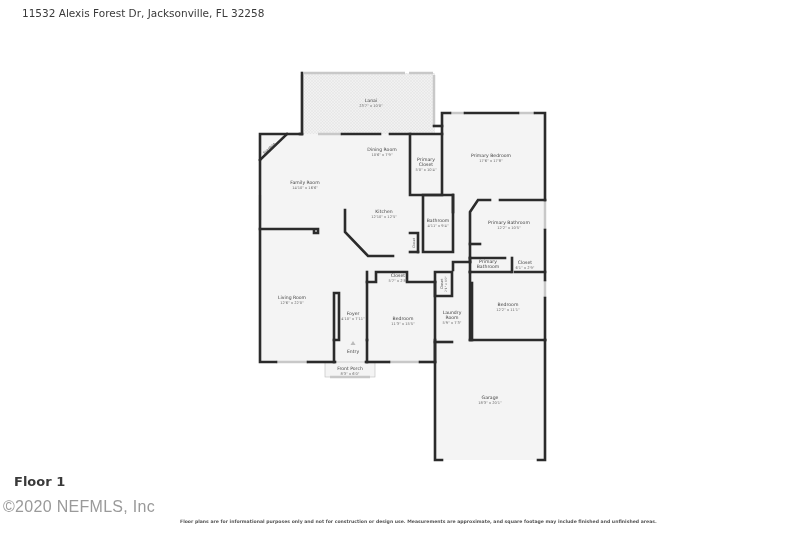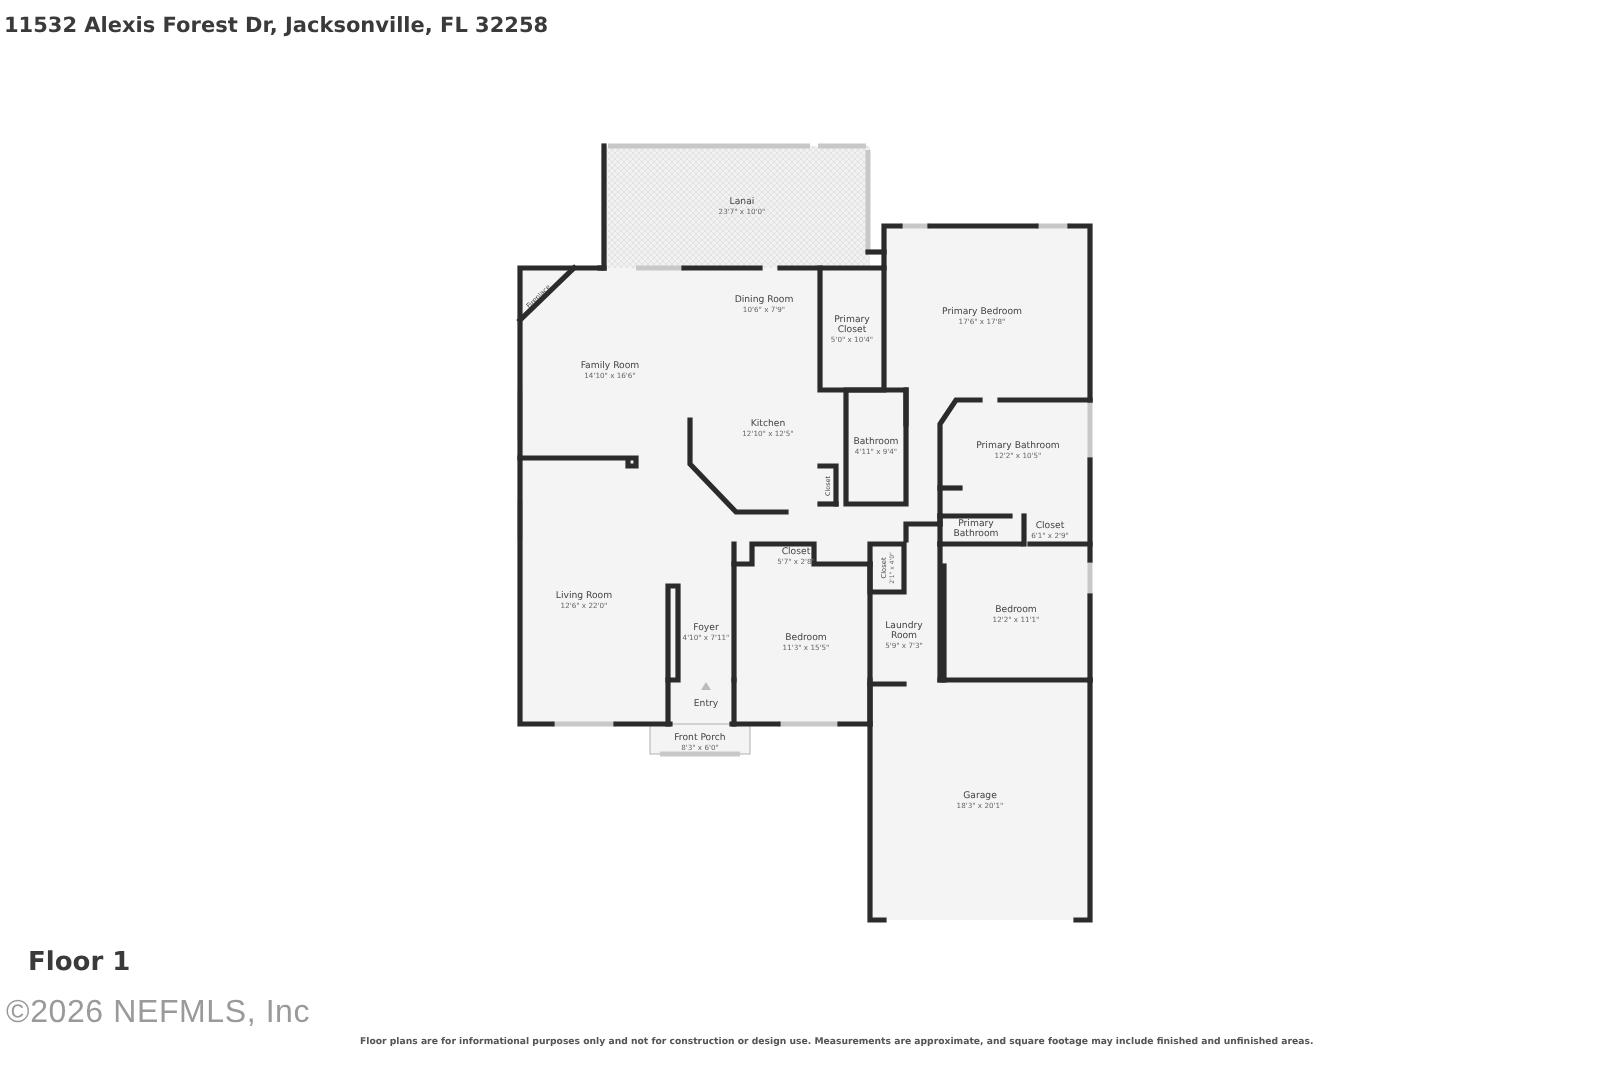--- a/index.html
+++ b/index.html
@@ -1,17 +1,17 @@
 <!DOCTYPE html>
 <html><head>
 <meta charset="utf-8">
 <style>
   html, body { margin:0; padding:0; }
   body { width:800px; height:533px; background:#ffffff; position:relative; overflow:hidden; font-family:"DejaVu Sans", sans-serif; }
-  .title { position:absolute; left:2px; top:7px; font-size:10.5px; font-weight:bold; color:#3a3a3a; letter-spacing:0; }
+  .title { position:absolute; left:22px; top:7px; font-size:10.5px; font-weight:normal; color:#3a3a3a; letter-spacing:0; }
   .floor-label { position:absolute; left:14px; top:474px; font-size:13px; font-weight:bold; color:#3a3a3a; }
   .copyright { position:absolute; left:3px; top:498px; font-family:"Liberation Sans", sans-serif; font-size:16px; color:#9a9a9a; letter-spacing:0.3px; }
   .disclaimer { position:absolute; left:180px; top:519px; font-size:4.6px; font-weight:bold; color:#555; white-space:nowrap; }
   svg.plan { position:absolute; left:0; top:0; }
   .room-name { font-family:"DejaVu Sans", sans-serif; font-size:4.6px; fill:#444; text-anchor:middle; }
   .room-dim { font-family:"DejaVu Sans", sans-serif; font-size:3.6px; fill:#666; text-anchor:middle; }
 </style>
 </head>
 <body>
 
@@ -170,14 +170,14 @@
 
     <text class="room-name" x="508" y="306">Bedroom</text>
     <text class="room-dim" x="508" y="311">12'2" x 11'1"</text>
 
     <text class="room-name" x="490" y="399">Garage</text>
     <text class="room-dim" x="490" y="404">18'3" x 20'1"</text>
   </g>
 </svg>
 
 <div class="floor-label">Floor 1</div>
-<div class="copyright">©2026 NEFMLS, Inc</div>
+<div class="copyright">©2020 NEFMLS, Inc</div>
 <div class="disclaimer">Floor plans are for informational purposes only and not for construction or design use. Measurements are approximate, and square footage may include finished and unfinished areas.</div>
 
 </body></html>

